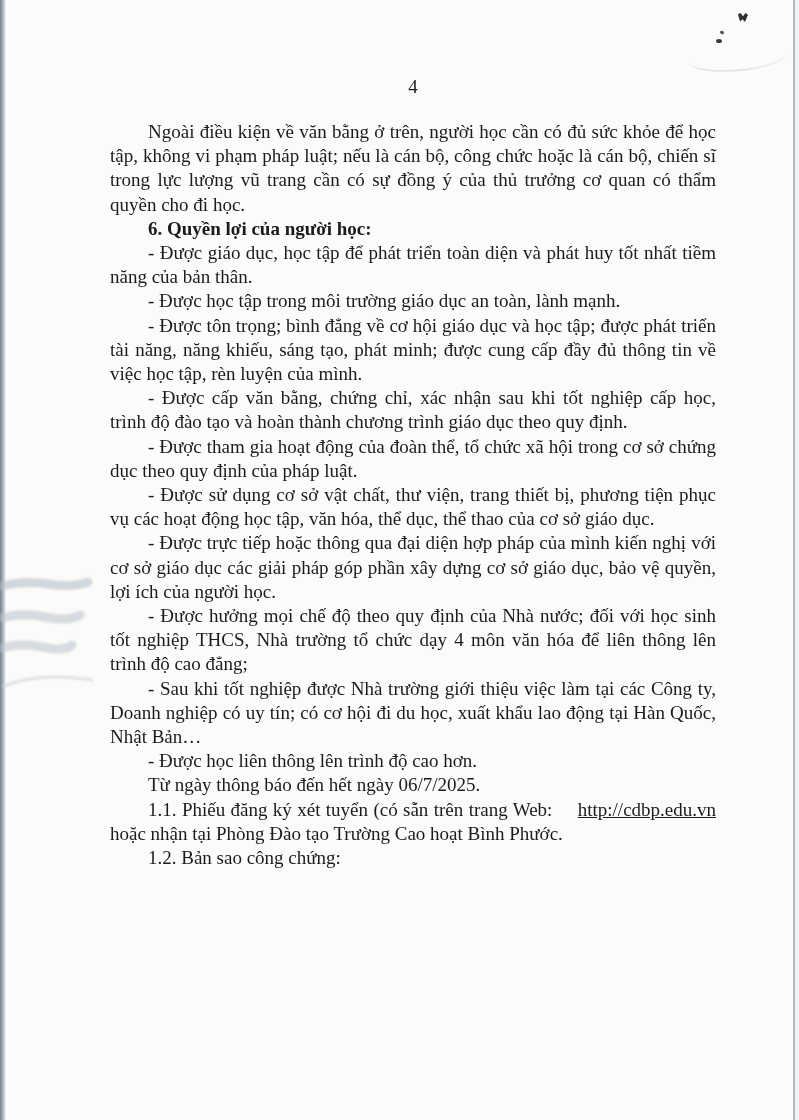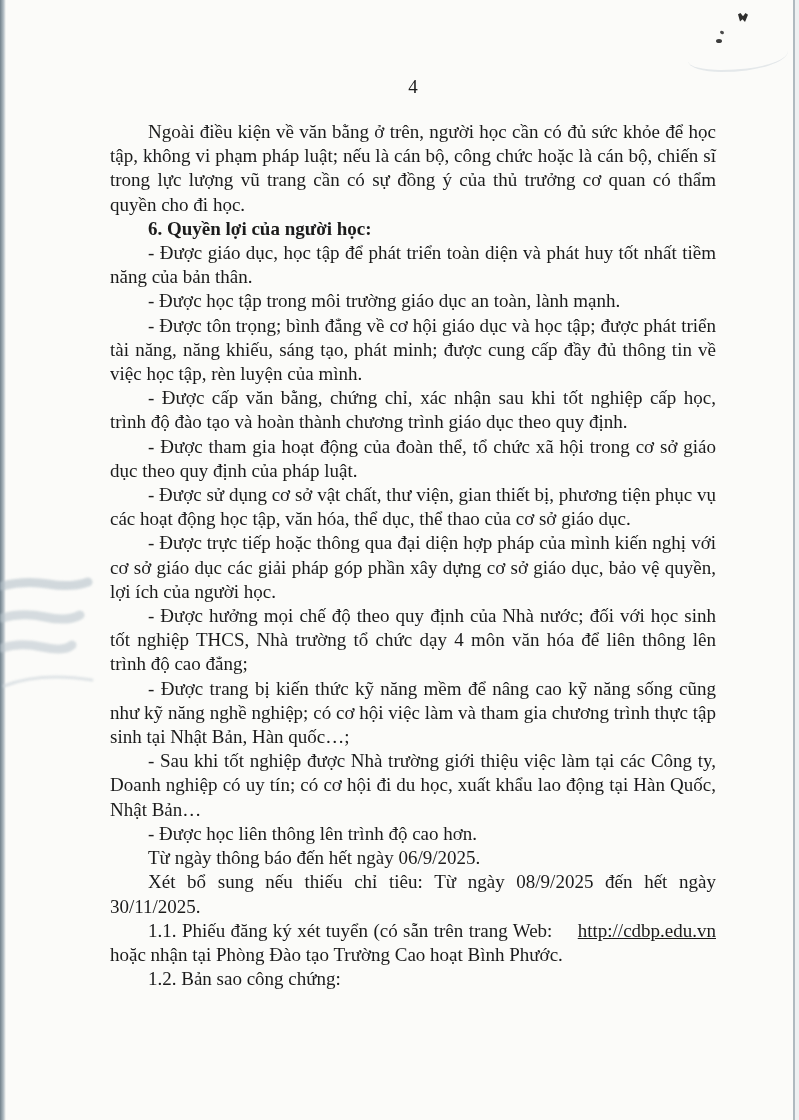--- a/index.html
+++ b/index.html
@@ -91,24 +91,22 @@
 
 <div class="page-number">4</div>
 
 <div class="content">
     <p class="para body"><span>Ngoài điều kiện về văn bằng ở trên, người học cần có đủ sức khỏe để học tập, không vi phạm pháp luật; nếu là cán bộ, công chức hoặc là cán bộ, chiến sĩ trong lực lượng vũ trang cần có sự đồng ý của thủ trưởng cơ quan có thẩm quyền cho đi học.</span></p>
     <p class="para heading"><span class="bold">6. Quyền lợi của người học:</span></p>
     <p class="para body"><span>- Được giáo dục, học tập để phát triển toàn diện và phát huy tốt nhất tiềm năng của bản thân.</span></p>
     <p class="para body"><span>- Được học tập trong môi trường giáo dục an toàn, lành mạnh.</span></p>
     <p class="para body"><span>- Được tôn trọng; bình đẳng về cơ hội giáo dục và học tập; được phát triển tài năng, năng khiếu, sáng tạo, phát minh; được cung cấp đầy đủ thông tin về việc học tập, rèn luyện của mình.</span></p>
     <p class="para body"><span>- Được cấp văn bằng, chứng chỉ, xác nhận sau khi tốt nghiệp cấp học, trình độ đào tạo và hoàn thành chương trình giáo dục theo quy định.</span></p>
-    <p class="para body"><span>- Được tham gia hoạt động của đoàn thể, tổ chức xã hội trong cơ sở giáo dục theo quy định của pháp luật.</span></p>
-    <p class="para body"><span>- Được sử dụng cơ sở vật chất, thư viện, gian thiết bị, phương tiện phục vụ các hoạt động học tập, văn hóa, thể dục, thể thao của cơ sở giáo dục.</span></p>
+    <p class="para body"><span>- Được tham gia hoạt động của đoàn thể, tổ chức xã hội trong cơ sở chứng dục theo quy định của pháp luật.</span></p>
+    <p class="para body"><span>- Được sử dụng cơ sở vật chất, thư viện, trang thiết bị, phương tiện phục vụ các hoạt động học tập, văn hóa, thể dục, thể thao của cơ sở giáo dục.</span></p>
     <p class="para body"><span>- Được trực tiếp hoặc thông qua đại diện hợp pháp của mình kiến nghị với cơ sở giáo dục các giải pháp góp phần xây dựng cơ sở giáo dục, bảo vệ quyền, lợi ích của người học.</span></p>
     <p class="para body"><span>- Được hưởng mọi chế độ theo quy định của Nhà nước; đối với học sinh tốt nghiệp THCS, Nhà trường tổ chức dạy 4 môn văn hóa để liên thông lên trình độ cao đẳng;</span></p>
-    <p class="para body"><span>- Được trang bị kiến thức kỹ năng mềm để nâng cao kỹ năng sống cũng như kỹ năng nghề nghiệp; có cơ hội việc làm và tham gia chương trình thực tập sinh tại Nhật Bản, Hàn quốc…;</span></p>
     <p class="para body"><span>- Sau khi tốt nghiệp được Nhà trường giới thiệu việc làm tại các Công ty, Doanh nghiệp có uy tín; có cơ hội đi du học, xuất khẩu lao động tại Hàn Quốc, Nhật Bản…</span></p>
     <p class="para body"><span>- Được học liên thông lên trình độ cao hơn.</span></p>
-    <p class="para body"><span>Từ ngày thông báo đến hết ngày 06/9/2025.</span></p>
-    <p class="para body"><span>Xét bổ sung nếu thiếu chỉ tiêu: Từ ngày 08/9/2025 đến hết ngày 30/11/2025.</span></p>
+    <p class="para body"><span>Từ ngày thông báo đến hết ngày 06/7/2025.</span></p>
     <p class="para body"><span>1.1. Phiếu đăng ký xét tuyển (có sẵn trên trang Web: </span><span class="underline">http://cdbp.edu.vn</span><span> hoặc nhận tại Phòng Đào tạo Trường Cao hoạt Bình Phước.</span></p>
     <p class="para body"><span>1.2. Bản sao công chứng:</span></p>
   </div>
 
 </body></html>

